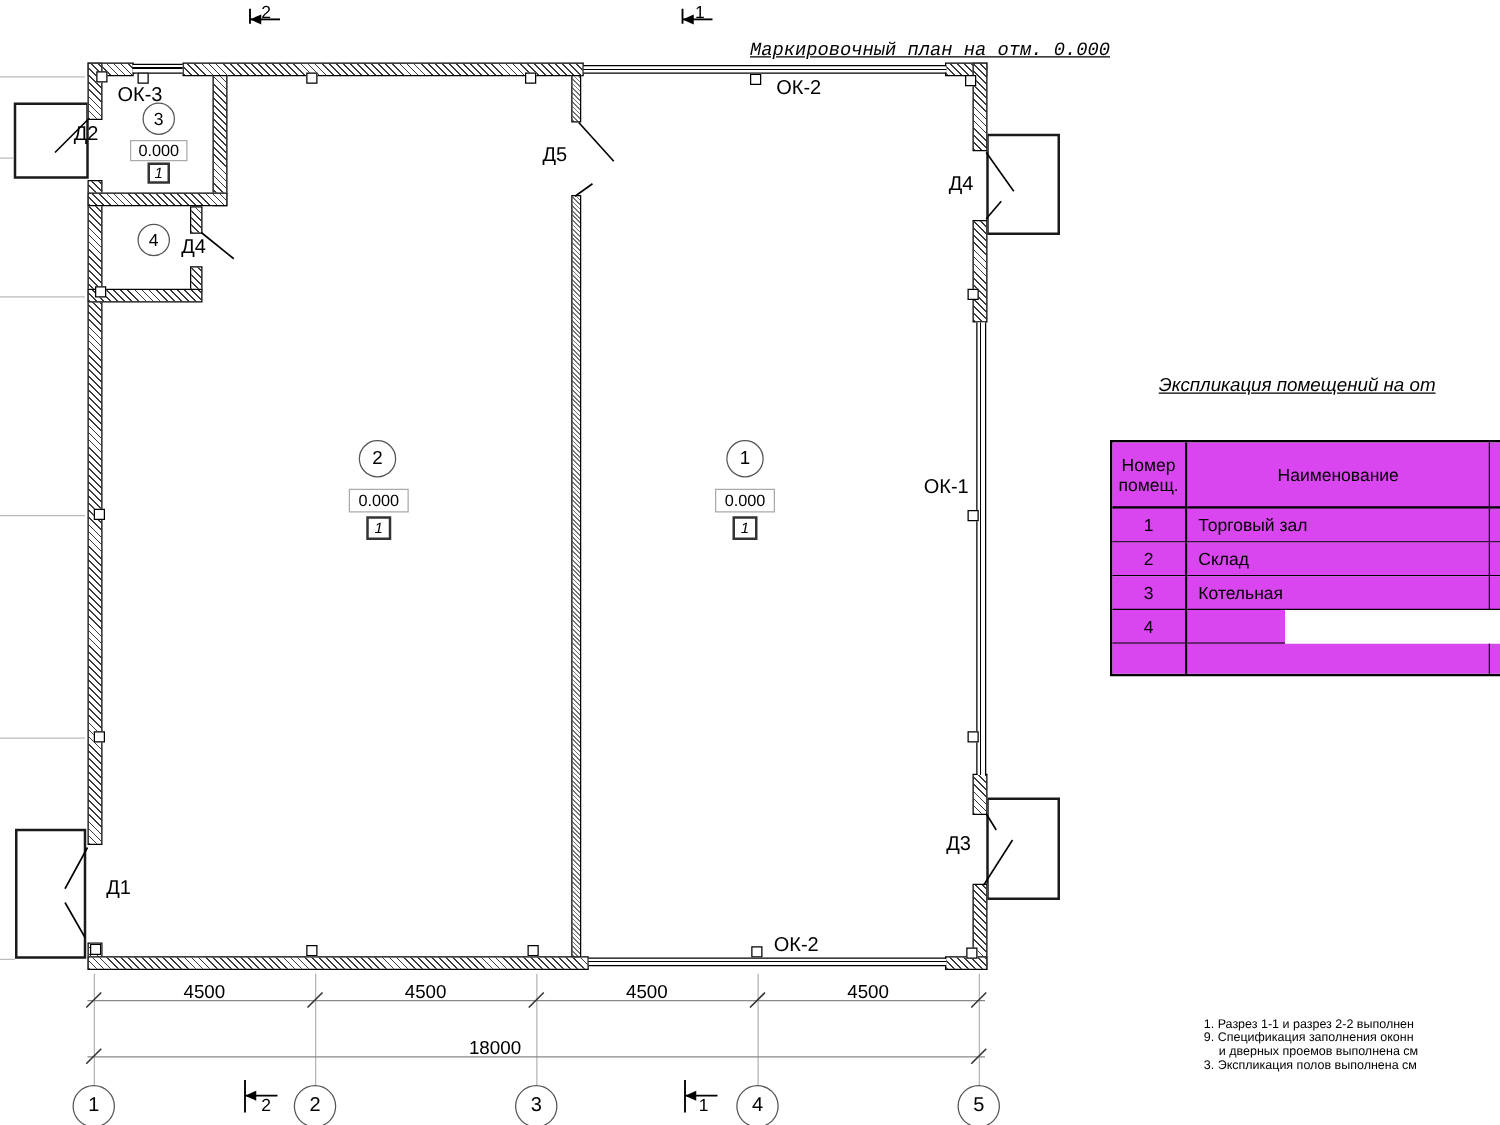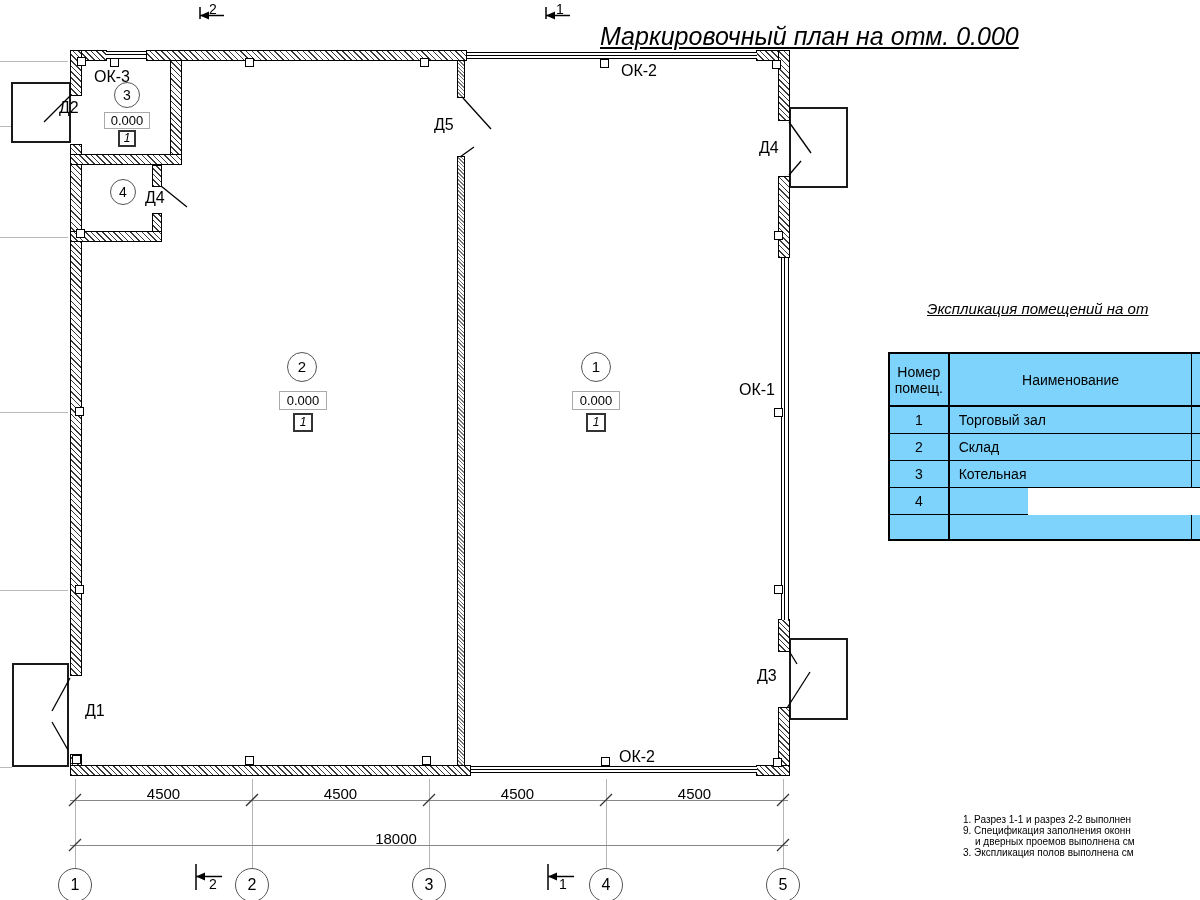--- a/index.html
+++ b/index.html
@@ -24,28 +24,28 @@
   .c26{width:26px;height:26px;font-size:14px;line-height:24px;}
   .c30{width:30px;height:30px;font-size:15px;line-height:28px;}
   .levelbox{position:absolute;box-sizing:border-box;border:1px solid #aaa;background:#fff;text-align:center;
             font-size:13px;z-index:6;}
   .floorbox{position:absolute;box-sizing:border-box;border:2px solid #333;background:#fff;text-align:center;
             font-style:italic;font-size:12px;z-index:6;}
   .dimlabel{position:absolute;font-size:15px;text-align:center;white-space:nowrap;z-index:6;}
   .bubble{position:absolute;width:34px;height:34px;box-sizing:border-box;border:1px solid #555;border-radius:50%;
           background:#fff;text-align:center;font-size:16px;line-height:32px;z-index:6;}
   .secdigit{position:absolute;font-size:14px;z-index:7;}
-  #plan-title{position:absolute;left:600px;top:22px;font-size:25px;font-style:italic;
-              text-decoration:underline;white-space:nowrap;z-index:6;}
+  #plan-title{position:absolute;left:600px;top:32px;font-size:15px;font-style:italic;
+              text-decoration:underline;white-space:nowrap;z-index:6;font-family:Liberation Mono, monospace;}
   #table-title{position:absolute;left:927px;top:300px;font-size:15px;font-style:italic;
                text-decoration:underline;white-space:nowrap;z-index:6;}
   #expl-table{position:absolute;left:888px;top:352px;z-index:6;border:2px solid #000;background:#fff;width:384px;box-sizing:border-box;}
   .trow{display:flex;}
   .tcell{box-sizing:border-box;border-right:1px solid #000;border-bottom:1px solid #000;
-         font-size:14px;display:flex;align-items:center;justify-content:center;text-align:center;background:#7dd3fc;}
+         font-size:14px;display:flex;align-items:center;justify-content:center;text-align:center;background:#d946ef;}
   .tc1{width:60px;border-right-width:2px;}
   .tc2{width:244px;}
   .tc3{width:78px;border-right:none;}
   .thead .tcell{border-bottom-width:2px;font-size:14px;}
   .tname{justify-content:flex-start;padding-left:9px;text-align:left;}
   .note{position:absolute;font-size:10px;line-height:11px;white-space:nowrap;z-index:6;}
   svg.layer{position:absolute;left:0;top:0;z-index:8;pointer-events:none;}
 </style>
 </head>
 <body>

